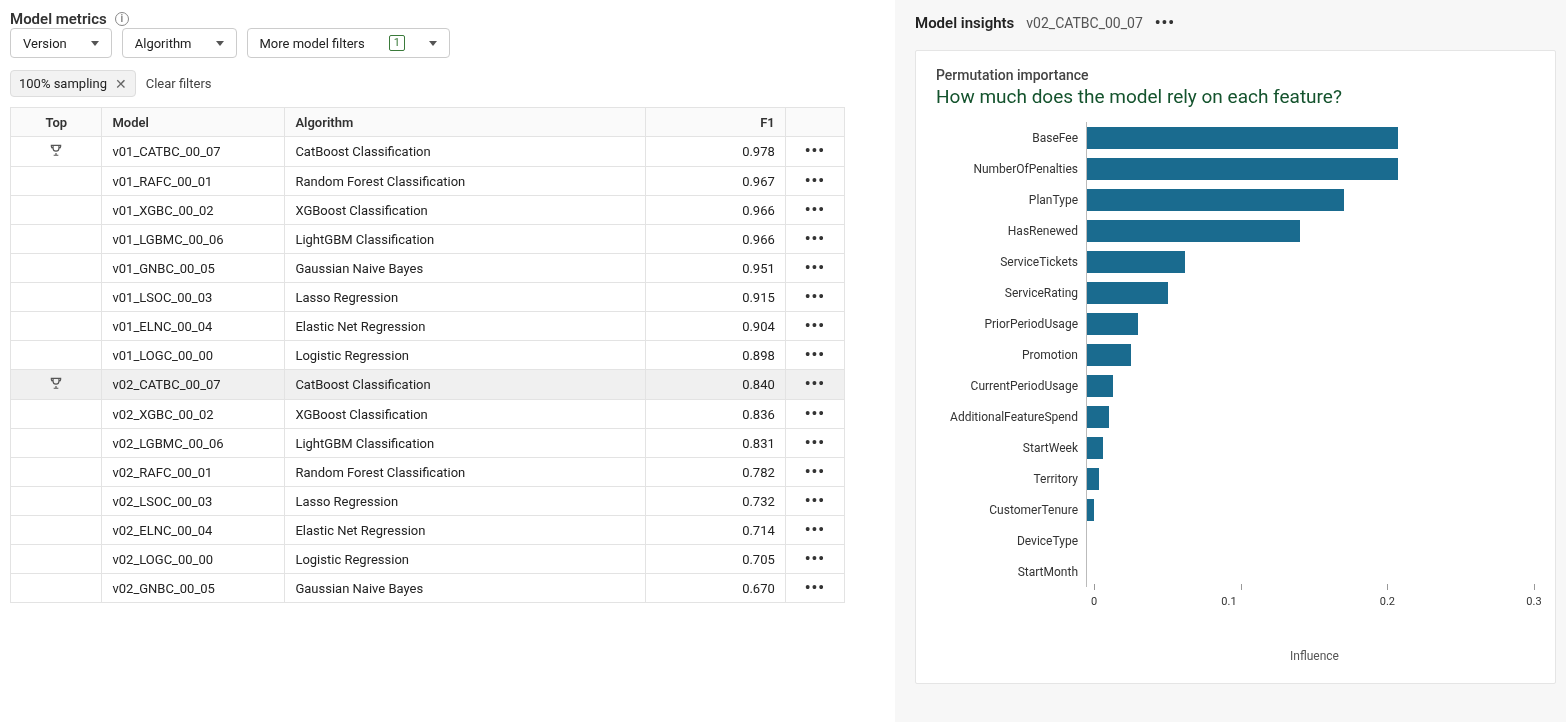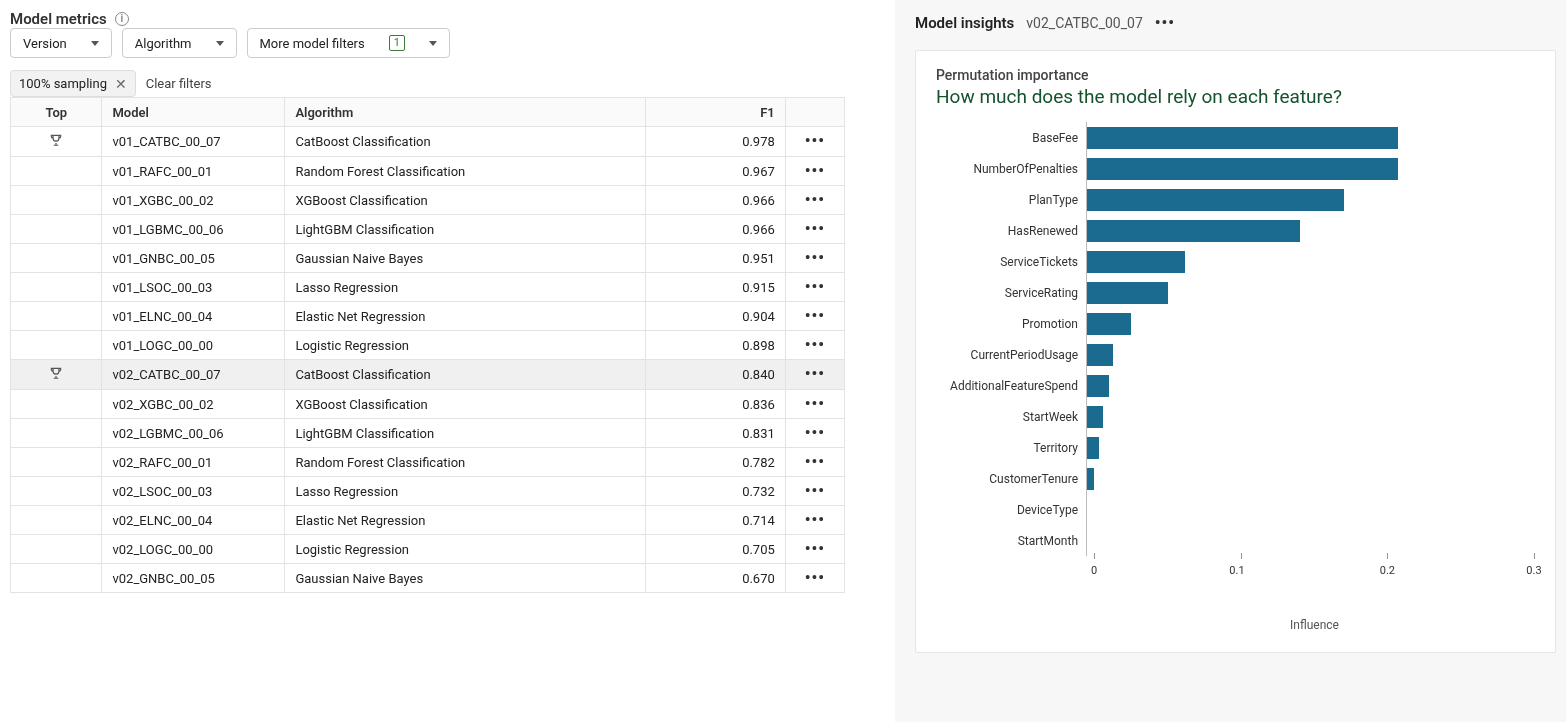--- a/index.html
+++ b/index.html
@@ -7,21 +7,21 @@
   .app { display:flex; width:1566px; height:722px; }
   .left { width:895px; padding:10px 0 0 10px; }
   .right { flex:1; background:#f7f7f7; padding:10px 10px 0 20px; }
   .section-header { display:flex; align-items:center; gap:8px; }
   .section-title { font-weight:600; font-size:15px; color:#333; }
   .info-icon { width:14px; height:14px; border:1px solid #888; border-radius:50%; font-size:10px; line-height:12px; text-align:center; color:#888; font-weight:bold;}
   .filter-row { display:flex; gap:10px; margin-bottom:12px; }
   .dropdown-btn { background:#fff; border:1px solid #ccc; border-radius:4px; padding:6px 12px; font-size:13px; display:flex; align-items:center; gap:24px; cursor:pointer; }
   .chevron-down { width:0; height:0; border-left:4px solid transparent; border-right:4px solid transparent; border-top:5px solid #555; }
   .badge { border:1px solid #3a7a3a; color:#3a7a3a; font-size:11px; padding:0 4px; border-radius:2px; line-height:14px; }
-  .chip-row { display:flex; gap:10px; align-items:center; }
+  .chip-row { display:flex; gap:10px; align-items:center; margin-bottom:10px; }
   .chip { background:#f2f2f2; border:1px solid #ddd; border-radius:4px; padding:5px 8px; display:flex; align-items:center; gap:8px; font-size:13px; }
   .chip .x { font-size:14px; color:#666; cursor:pointer; line-height:1; }
   .clear-link { color:#444; font-size:13px; cursor:pointer; }
   table.models { width:835px; border-collapse:collapse; border:1px solid #ddd; }
   table.models th, table.models td { border:1px solid #e3e3e3; padding:6px 10px; text-align:left; font-size:13px; height:29px; }
   table.models th { background:#fafafa; font-weight:600; color:#333; }
   .col-top { width:85px; text-align:center !important;}
   .col-model { width:170px;}
   .col-alg { width:335px;}
   .col-f1 { width:130px; text-align:right !important;}
@@ -253,20 +253,26 @@
               <div class="chart-bar" style="width:98.26666666666668px"></div>
             </div>
           </div>
           <div class="chart-row">
             <div class="chart-label">ServiceRating</div>
             <div class="chart-bar-wrap bar-area">
               <div class="chart-bar" style="width:80.66666666666667px"></div>
             </div>
           </div>
           <div class="chart-row">
+            <div class="chart-label">PriorPeriodUsage</div>
+            <div class="chart-bar-wrap bar-area">
+              <div class="chart-bar" style="width:51.33333333333334px"></div>
+            </div>
+          </div>
+          <div class="chart-row">
             <div class="chart-label">Promotion</div>
             <div class="chart-bar-wrap bar-area">
               <div class="chart-bar" style="width:44px"></div>
             </div>
           </div>
           <div class="chart-row">
             <div class="chart-label">CurrentPeriodUsage</div>
             <div class="chart-bar-wrap bar-area">
               <div class="chart-bar" style="width:26.4px"></div>
             </div>
@@ -308,21 +314,21 @@
             </div>
           </div>
         </div>
       <div class="axis-row" id="axis-row">
           <div>
             <div class="tickline" style="left:0px"></div>
             <div class="tick" style="left:0px; top:8px;">0</div>
           </div>
           <div>
             <div class="tickline" style="left:146.66666666666669px"></div>
-            <div class="tick" style="left:143px; top:8px;">0.1</div>
+            <div class="tick" style="left:135px; top:8px;">0.1</div>
           </div>
           <div>
             <div class="tickline" style="left:293.33333333333337px"></div>
             <div class="tick" style="left:293.33333333333337px; top:8px;">0.2</div>
           </div>
           <div>
             <div class="tickline" style="left:440px"></div>
             <div class="tick" style="left:440px; top:8px;">0.3</div>
           </div>
         </div>

